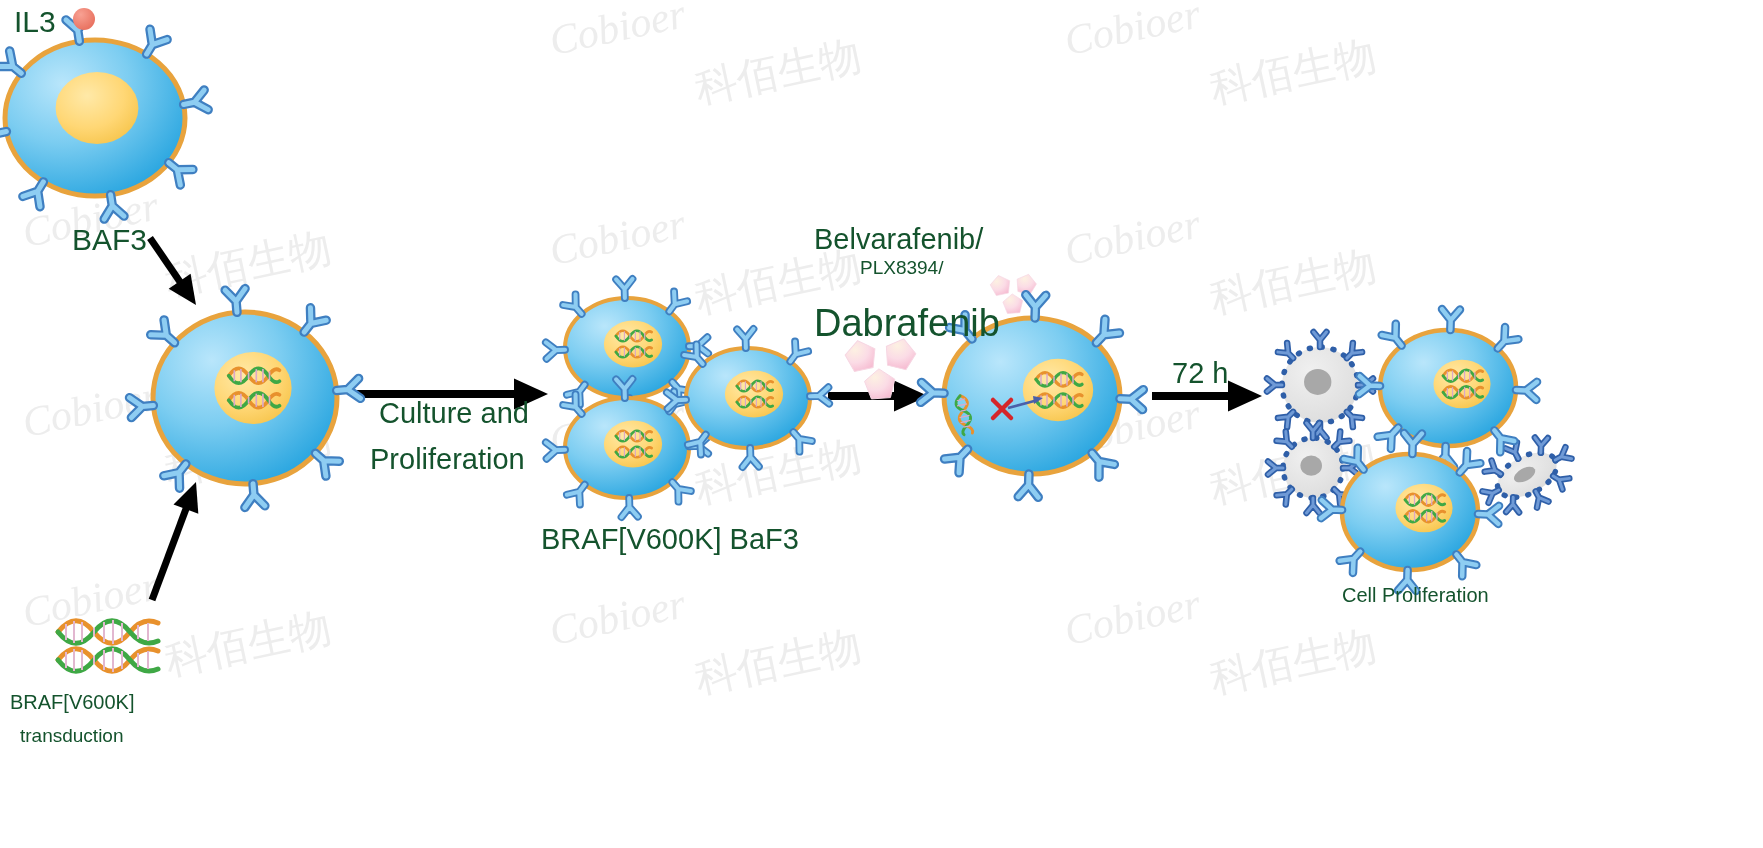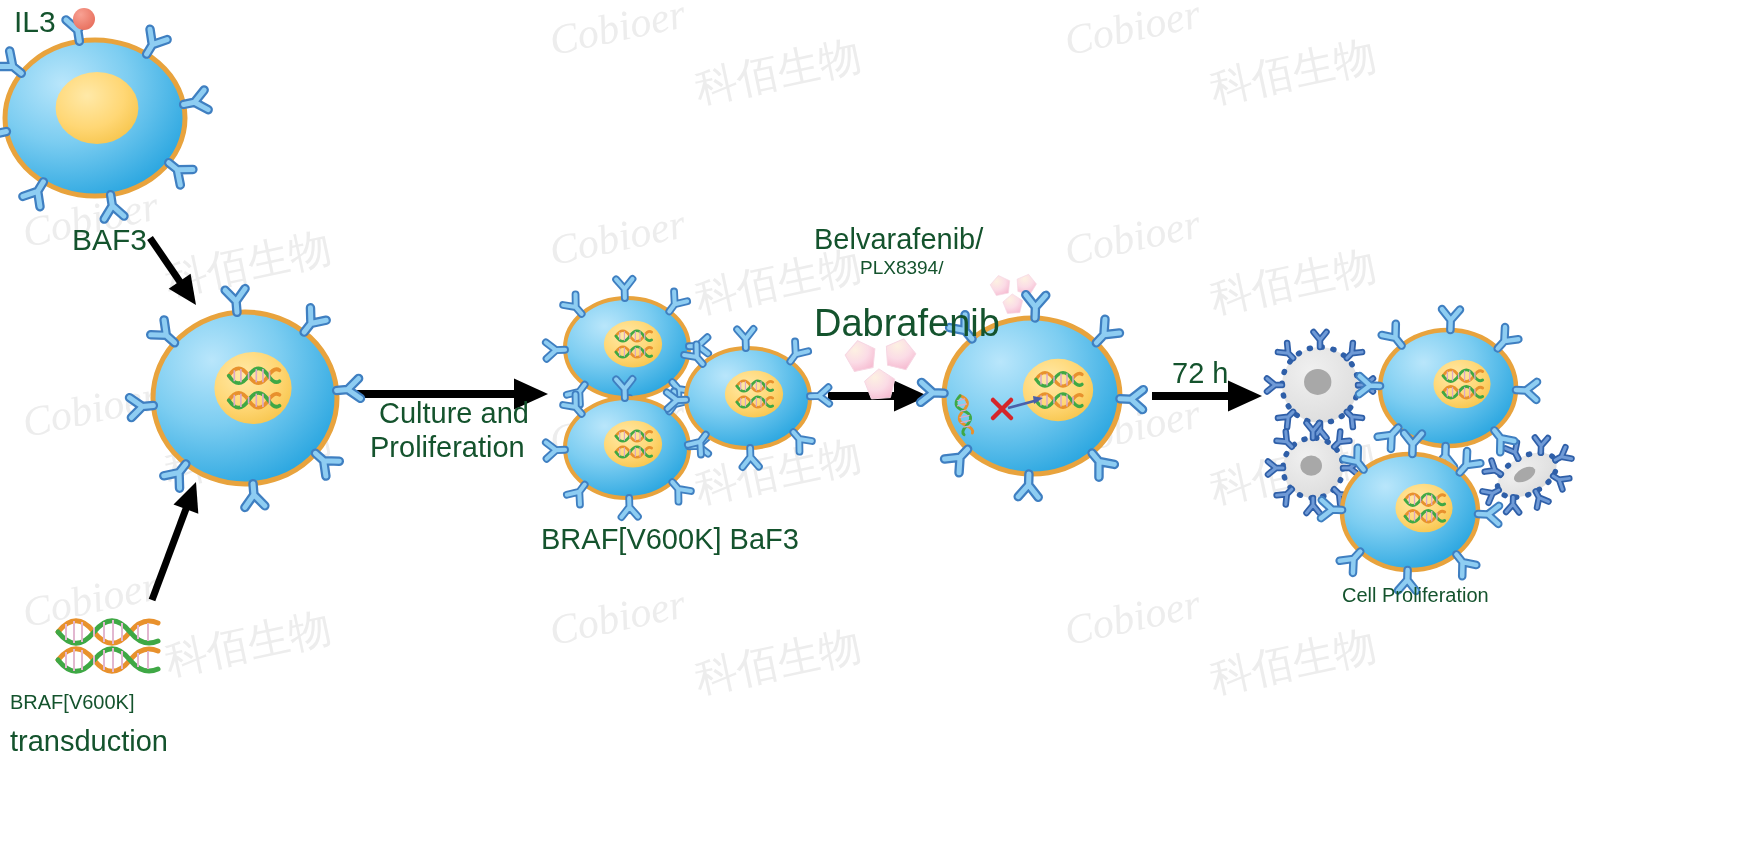--- a/index.html
+++ b/index.html
@@ -310,24 +310,24 @@
         </g>
         <use href="#dnaL" transform="translate(108,632)"></use>
         <use href="#dnaL" transform="translate(108,660)"></use>
       </g>
   </svg>
 
   <div class="layer" id="txt-layer">
       <div class="lbl" style="left: 14px; top: 4px; font-size: 30px;">IL3</div>
       <div class="lbl" style="left: 72px; top: 222px; font-size: 30px;">BAF3</div>
       <div class="lbl" style="left: 379px; top: 396px; font-size: 29px;">Culture and</div>
-      <div class="lbl" style="left: 370px; top: 430px; font-size: 29px;">Proliferation</div>
+      <div class="lbl" style="left: 370px; top: 442px; font-size: 29px;">Proliferation</div>
       <div class="lbl" style="left: 541px; top: 522px; font-size: 29px;">BRAF[V600K] BaF3</div>
       <div class="lbl" style="left: 814px; top: 222px; font-size: 29px;">Belvarafenib/</div>
       <div class="lbl" style="left: 860px; top: 256px; font-size: 19px;">PLX8394/</div>
       <div class="lbl" style="left: 814px; top: 300px; font-size: 38px;">Dabrafenib</div>
       <div class="lbl" style="left: 1172px; top: 356px; font-size: 29px; text-align: right;">72 h</div>
       <div class="lbl" style="left: 1342px; top: 583px; font-size: 20px;">Cell Proliferation</div>
       <div class="lbl" style="left: 10px; top: 690px; font-size: 20px;">BRAF[V600K]</div>
-      <div class="lbl" style="left: 10px; top: 724px; font-size: 29px;">transduction</div>
+      <div class="lbl" style="left: 20px; top: 724px; font-size: 19px;">transduction</div>
     </div>
 
 </div>
 
 </body></html>

